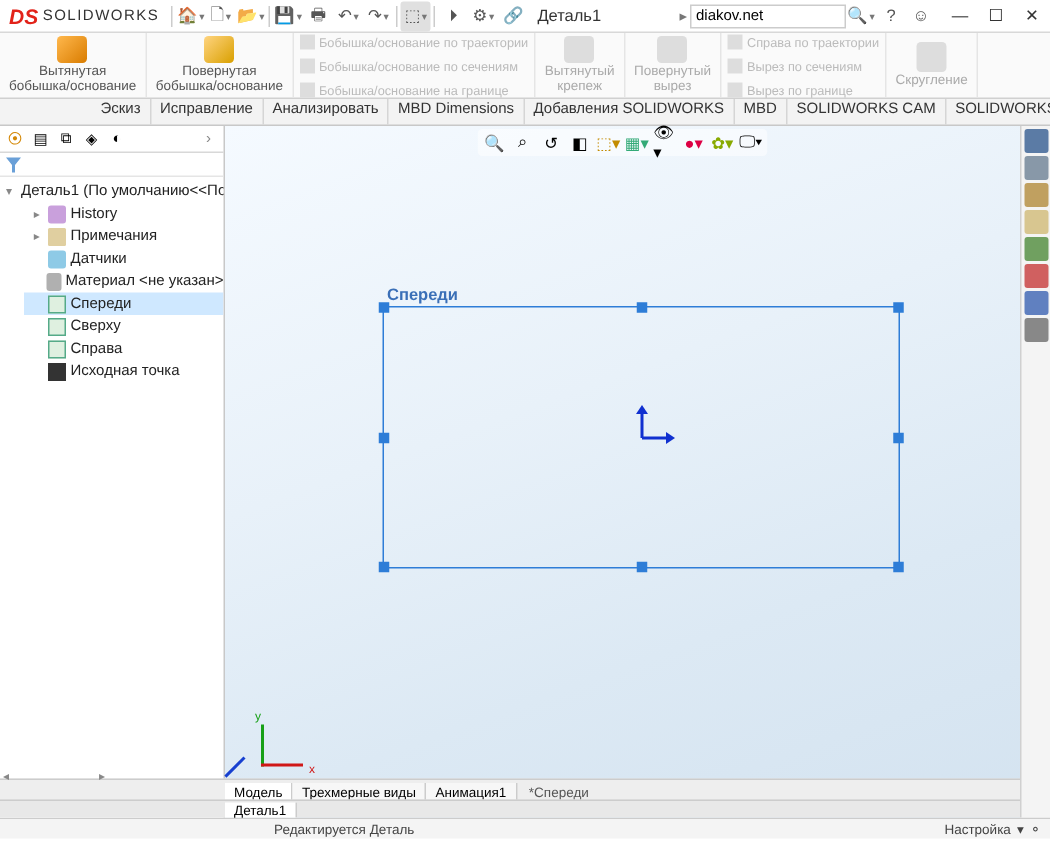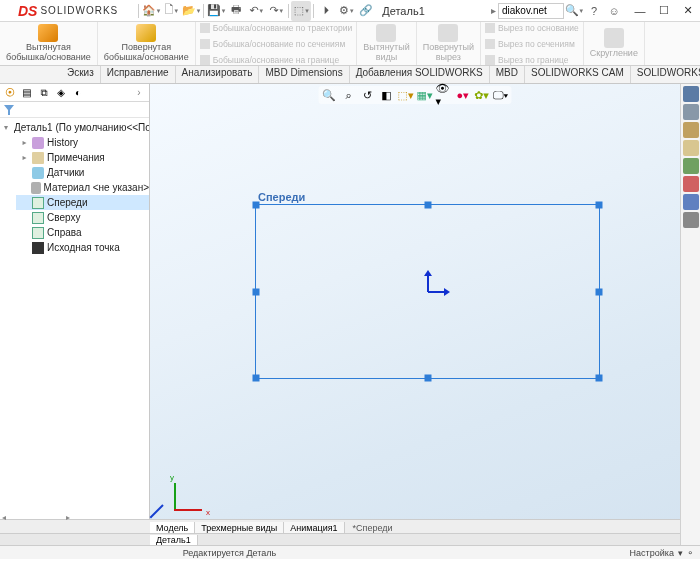--- a/index.html
+++ b/index.html
@@ -1,27 +1,27 @@
 <!DOCTYPE html>
 <html><head>
 <meta charset="utf-8">
 <style>
   * { box-sizing: border-box; margin: 0; padding: 0; font-family: "Segoe UI", Arial, sans-serif; }
   html, body { width: 700px; height: 575px; overflow: hidden; background: #fff; }
 
   
   .titlebar { height: 22px; display:flex; align-items:center; border-bottom:1px solid #d8d8d8; background:#fff; font-size:11px; color:#333; }
-  .titlebar .logo { display:flex; align-items:center; gap:3px; padding:0 18px; }
+  .titlebar .logo { display:flex; align-items:center; gap:3px; padding:0 6px; }
   .titlebar .logo .ds { font-weight:bold; font-style:italic; color:#e2231a; font-size:14px; }
   .titlebar .logo .sw { letter-spacing:1px; font-size:10px; }
   .titlebar .tbtn { width:20px; height:20px; display:flex; align-items:center; justify-content:center; color:#555; border-radius:2px; }
   .titlebar .sep { width:1px; height:14px; background:#ccc; margin:0 2px; }
   .titlebar .doctitle { flex:0 0 auto; padding:0 6px; }
   .titlebar .search { display:flex; align-items:center; margin-left:auto; }
-  .titlebar .search input { width:66px; height:16px; border:1px solid #ccc; font-size:10px; padding:0 3px; }
+  .titlebar .search input { width:104px; height:16px; border:1px solid #ccc; font-size:10px; padding:0 3px; }
   .titlebar .syswin { margin-left:4px; display:flex; }
   .titlebar .syswin .wb { width:24px; height:20px; display:flex; align-items:center; justify-content:center; color:#333; }
   .titlebar .drop::after { content:"▾"; font-size:7px; color:#777; margin-left:1px; }
 
   
   .ribbon { height:44px; border-bottom:1px solid #d0d0d0; display:flex; font-size:9px; color:#555; background:#fafafa; }
   .ribbon .grp { display:flex; flex-direction:column; align-items:center; justify-content:center; padding:2px 6px; border-right:1px solid #e5e5e5; text-align:center; line-height:1.1; }
   .ribbon .grp .ic { width:20px; height:20px; border-radius:3px; margin-bottom:1px; }
   .ribbon .grp.disabled { color:#aaa; }
   .ribbon .subcol { display:flex; flex-direction:column; justify-content:center; gap:6px; padding:2px 4px; border-right:1px solid #e5e5e5; }
@@ -157,31 +157,31 @@
         <span>Бобышка/основание по сечениям</span>
       </div>
     <div>
         <span class="ic ic-gray" style="width:10px;height:10px"></span>
         <span>Бобышка/основание на границе</span>
       </div>
   </div>
   <div class="grp disabled">
     <div class="ic ic-gray"></div>
     <div style="white-space:pre">Вытянутый
-виды</div>
+крепеж</div>
   </div>
   <div class="grp disabled">
     <div class="ic ic-gray"></div>
     <div style="white-space:pre">Повернутый
 вырез</div>
   </div>
   <div class="subcol disabled">
     <div>
         <span class="ic ic-gray" style="width:10px;height:10px"></span>
-        <span>Вырез по основание</span>
+        <span>Справа по траектории</span>
       </div>
     <div>
         <span class="ic ic-gray" style="width:10px;height:10px"></span>
         <span>Вырез по сечениям</span>
       </div>
     <div>
         <span class="ic ic-gray" style="width:10px;height:10px"></span>
         <span>Вырез по границе</span>
       </div>
   </div>

